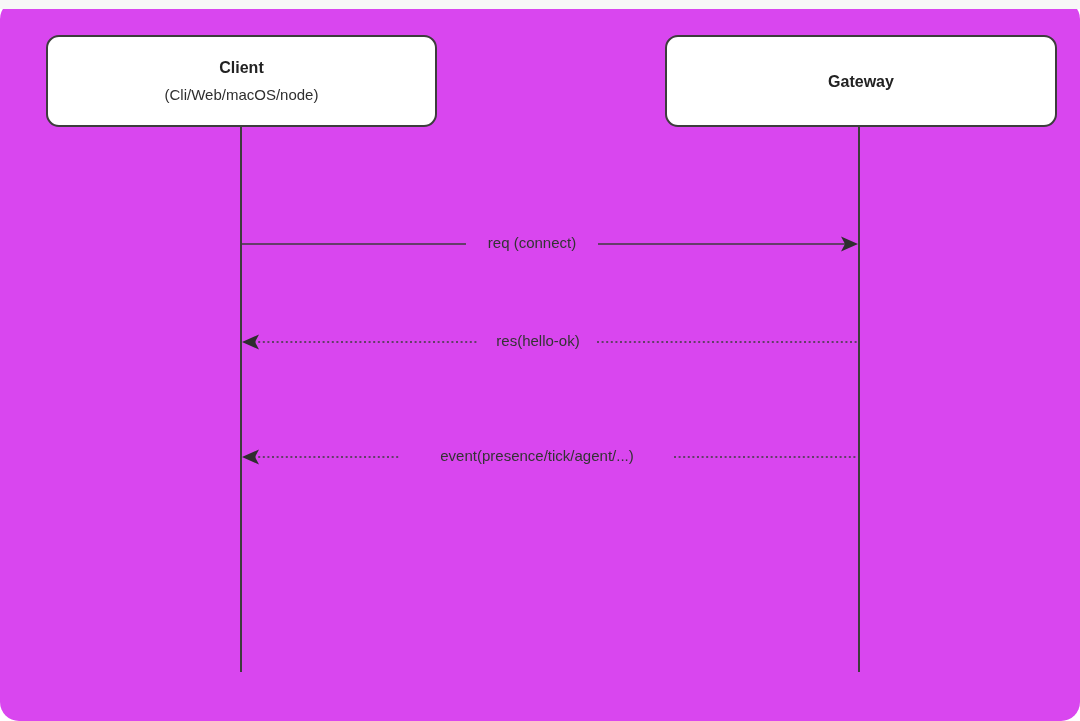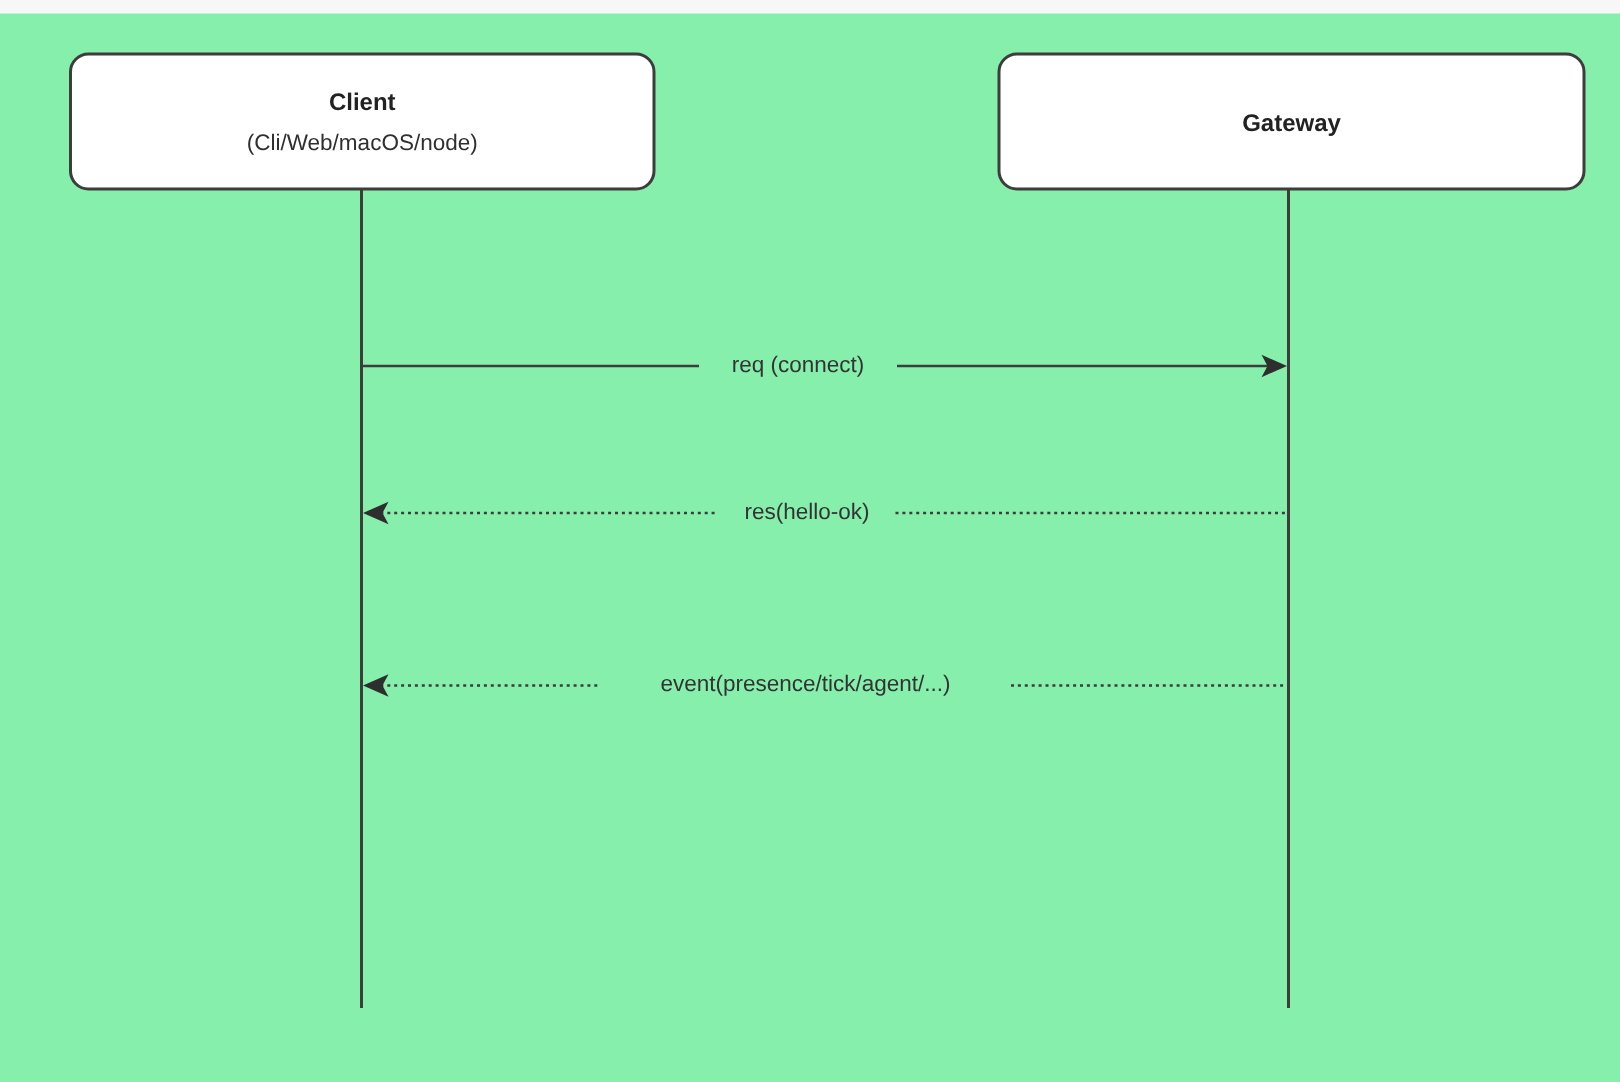--- a/index.html
+++ b/index.html
@@ -11,21 +11,22 @@
   body {
     width: 1080px;
     height: 721px;
     font-family: "Liberation Sans", sans-serif;
     overflow: hidden;
   }
   #diagram-root {
     position: relative;
     width: 1080px;
     height: 721px;
-    background: #86efac;
+    background: #d946ef;
+    border-radius: 19px;
   }
   #diagram-top-band {
     position: absolute;
     left: 0;
     top: 0;
     width: 1080px;
     height: 9px;
     background: #f7f7f7;
   }
   svg#sequence-svg {

